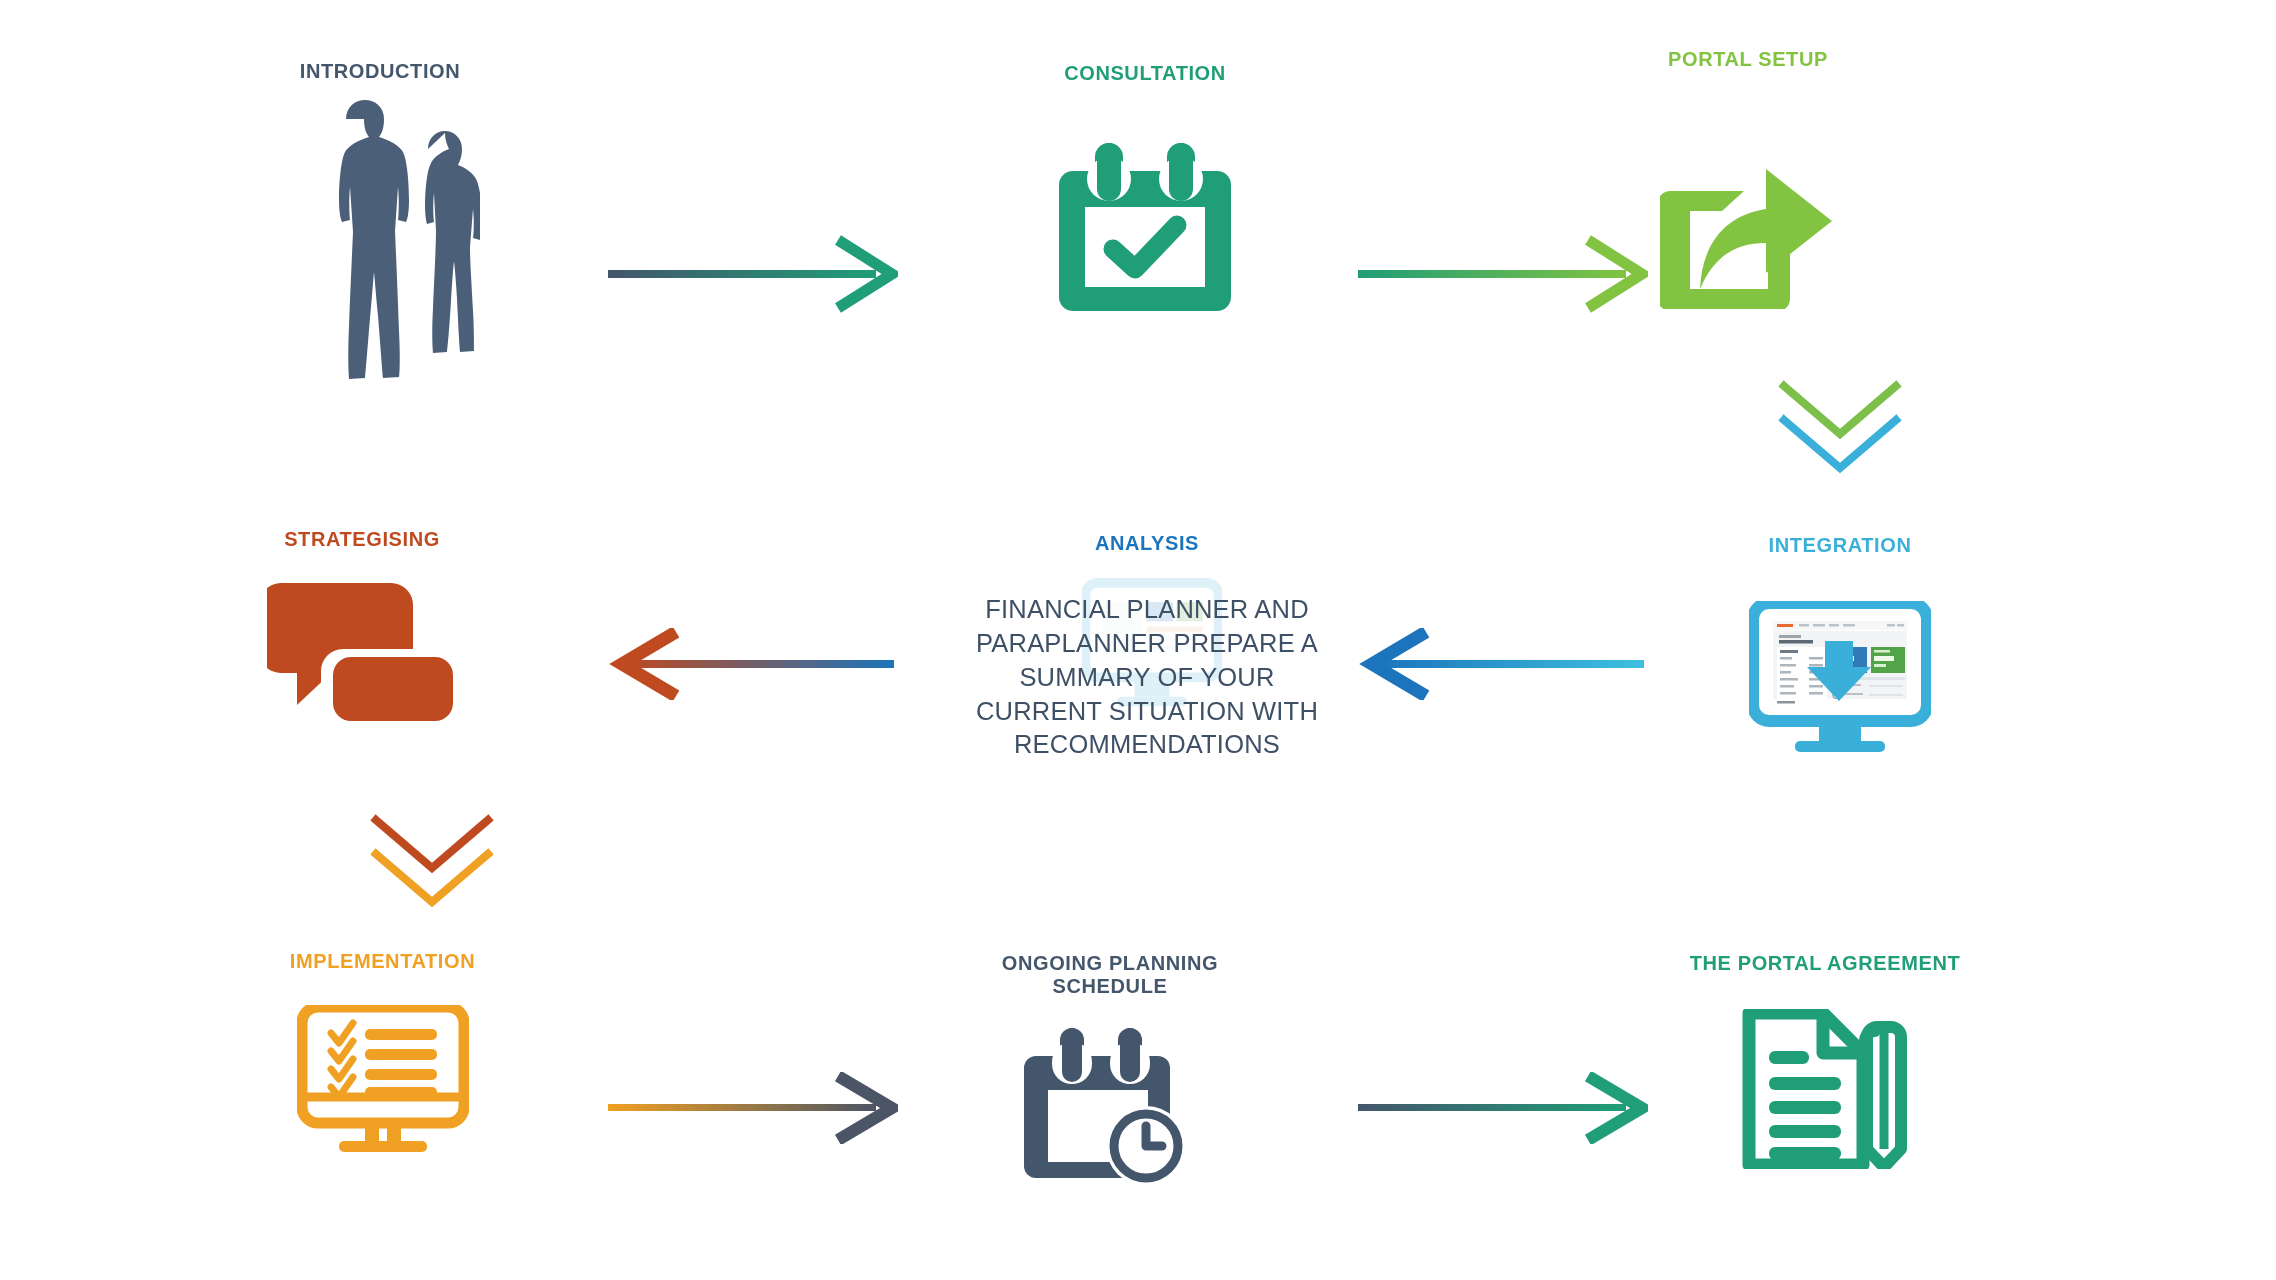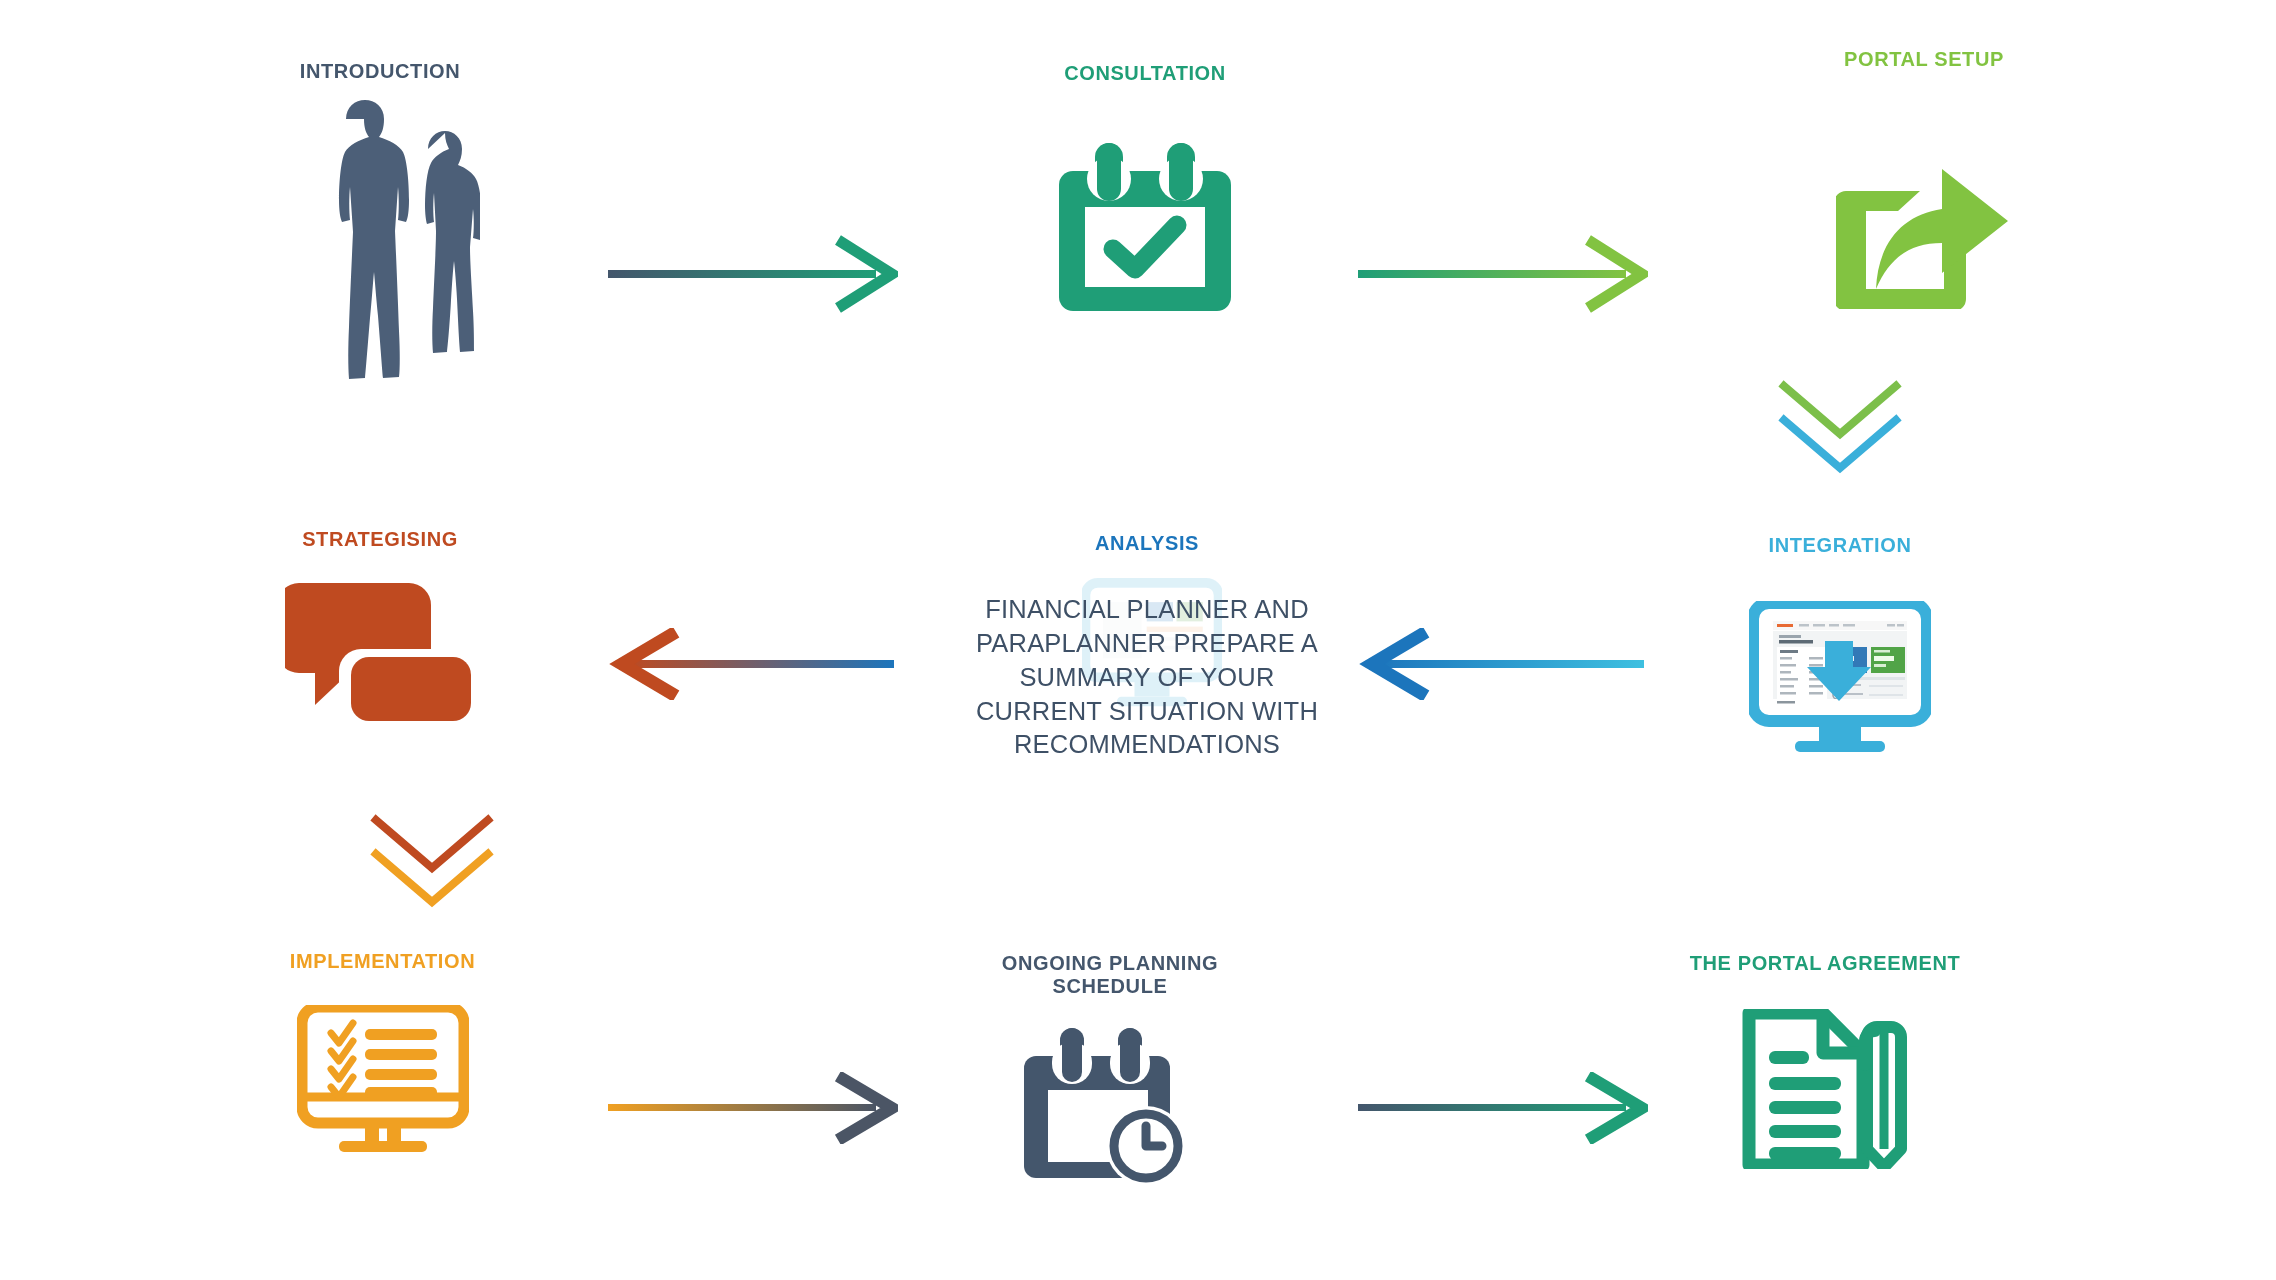--- a/index.html
+++ b/index.html
@@ -123,38 +123,38 @@
         <linearGradient id="g2" x1="0" y1="0" x2="1" y2="0">
           <stop offset="0%" stop-color="#1f9e77"></stop>
           <stop offset="100%" stop-color="#82c341"></stop>
         </linearGradient>
       </defs>
       <rect x="0" y="36" width="268" height="8" fill="url(#g2)"></rect>
       <path d="M230 6 L284 40 L230 74" fill="none" stroke="#82c341" stroke-width="11"></path>
     </svg>
   </div>
 
-  <div class="node" style="left:1784px; top:48px; width:280px;gap:40px;">
+  <div class="node" style="left:1608px; top:48px; width:280px;gap:40px;">
     <div class="node-label" style="color:#82c341;">PORTAL SETUP</div>
     <div class="node-icon" style="margin-top:48px;">
       <svg width="176" height="140" viewBox="0 0 176 140" aria-hidden="true">
         <path d="M10 22 h74 l-22 20 h-32 v78 h78 v-22 l22-20 v52 a12 12 0 0 1 -12 12 h-108 a12 12 0 0 1 -12 -12 v-96 a12 12 0 0 1 12 -12 z" fill="#82c341"></path>
         <path d="M106 0 L172 52 L106 104 V74 C74 74 54 88 40 120 C42 74 66 46 106 40 Z" fill="#82c341"></path>
       </svg>
     </div>
   </div>
 
   <div class="connector" style="left:1776px; top:378px;">
     <svg width="128" height="96" viewBox="0 0 128 96" aria-hidden="true">
       <path d="M8 8 L64 56 L120 8" fill="none" stroke="#7cbf4a" stroke-width="8" stroke-linecap="square"></path>
       <path d="M8 42 L64 90 L120 42" fill="none" stroke="#3aafda" stroke-width="8" stroke-linecap="square"></path>
     </svg>
   </div>
 
-  <div class="node" style="left:255px; top:528px; width:250px;text-align:center;">
+  <div class="node" style="left:237px; top:528px; width:250px;text-align:center;">
     <div class="node-label" style="color:#bf4a20;">STRATEGISING</div>
     <div class="node-icon" style="margin-top:22px;">
       <svg width="190" height="140" viewBox="0 0 190 140" aria-hidden="true">
         <path d="M14 0 h110 a22 22 0 0 1 22 22 v46 a22 22 0 0 1 -22 22 h-60 l-34 32 v-32 h-16 a22 22 0 0 1 -22 -22 v-46 a22 22 0 0 1 22 -22 z" fill="#bf4a20"></path>
         <path d="M76 66 h92 a22 22 0 0 1 22 22 v30 a22 22 0 0 1 -22 22 h-92 a22 22 0 0 1 -22 -22 v-30 a22 22 0 0 1 22 -22 z" fill="#ffffff"></path>
         <path d="M84 74 h84 a18 18 0 0 1 18 18 v28 a18 18 0 0 1 -18 18 h-84 a18 18 0 0 1 -18 -18 v-28 a18 18 0 0 1 18 -18 z" fill="#bf4a20"></path>
       </svg>
     </div>
   </div>
 

